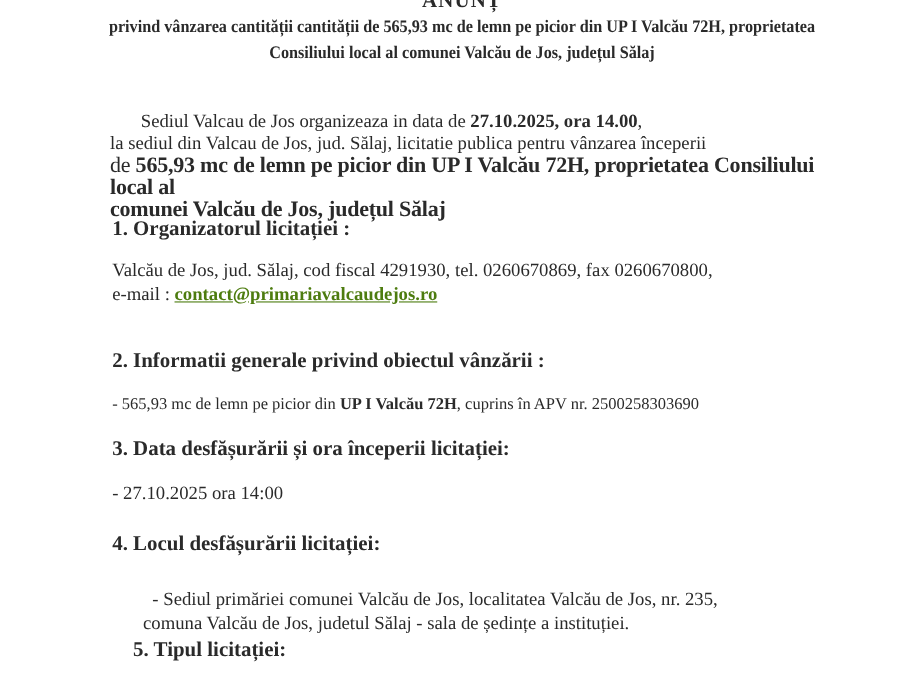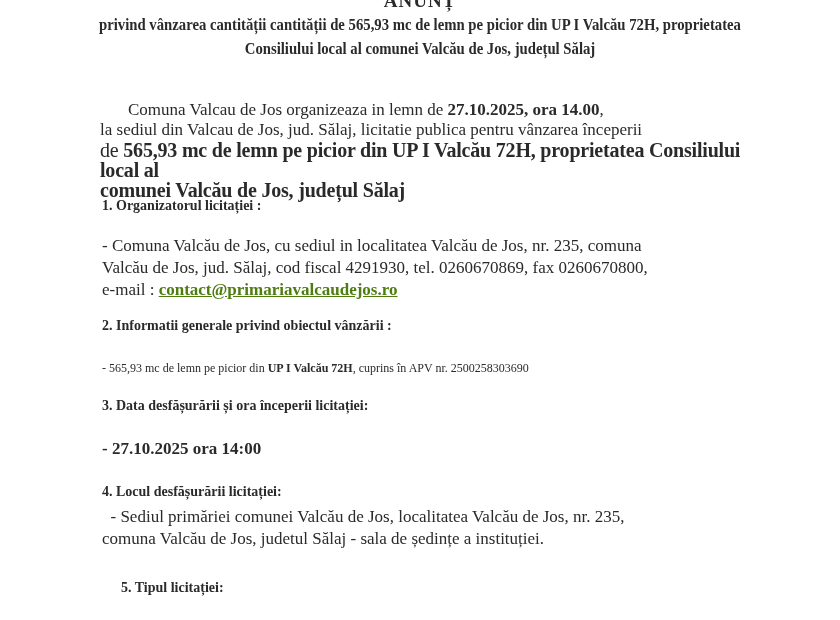--- a/index.html
+++ b/index.html
@@ -17,70 +17,69 @@
     font-weight: bold; font-size: 16px; line-height: 24px; top: 13px;
     transform: scaleX(0.92); transform-origin: center;
   }
   .para {
     position: absolute; left: 100px; width: 680px;
     font-size: 17px; line-height: 20px;
   }
   .para b { font-weight: bold; }
   .cond { font-size: 20px; letter-spacing: -0.2px; }
   .heading {
-    position: absolute; left: 102px; font-weight: bold; font-size: 14px;
+    position: absolute; left: 102px; font-weight: bold; font-size: 19px;
   }
   .item {
     position: absolute; left: 102px; width: 680px; font-size: 17px; line-height: 22px;
   }
-  .small { font-size: 12px; }
+  .small { font-size: 15px; }
   .email { text-decoration: underline; color: #4d7c0f; font-weight: bold; }
 </style>
 </head>
 <body>
 
 <div class="page">
 
   <div class="title">ANUNȚ</div>
   <div class="subtitle">
     <div>privind  vânzarea cantității cantității de 565,93 mc de lemn pe picior din UP I Valcău 72H,  proprietatea</div>
     <div>Consiliului local al  comunei Valcău de Jos, județul Sălaj</div>
   </div>
 
   <div class="para" style="top:100px;">
     <div style="padding-left:28px;">
-      <span>Comuna Valcau de Jos organizeaza in lemn de </span><b>27.10.2025, ora  14.00</b><span>,</span>
+      <span>Sediul Valcau de Jos organizeaza in data de </span><b>27.10.2025, ora  14.00</b><span>,</span>
     </div>
     <div>la sediul din Valcau de Jos, jud. Sălaj, licitatie publica pentru vânzarea începerii</div>
     <div class="cond">
       <span>de </span><b>565,93 mc de lemn pe picior din UP I Valcău 72H,  proprietatea Consiliului local al</b>
     </div>
     <div class="cond"><b>comunei Valcău de Jos, județul Sălaj</b></div>
   </div>
 
   <div class="heading" style="top:198px;">1. Organizatorul licitației :</div>
   <div class="item" style="top:235px;">
-    <div>- Comuna Valcău de Jos, cu sediul in localitatea Valcău de Jos, nr. 235, comuna</div>
     <div>Valcău de Jos, jud. Sălaj, cod fiscal 4291930, tel. 0260670869, fax 0260670800,</div>
     <div>
       <span>e-mail : </span><a class="email">contact@primariavalcaudejos.ro</a>
     </div>
   </div>
 
   <div class="heading" style="top:318px;">2. Informatii generale privind obiectul vânzării :</div>
   <div class="item small" style="top:357px;">
     <span>- 565,93 mc de lemn pe picior din </span><b>UP I Valcău 72H</b><span>, cuprins în APV nr. 2500258303690</span>
   </div>
 
   <div class="heading" style="top:398px;">3.  Data desfășurării și ora începerii licitației:</div>
-  <div class="item" style="top:438px; font-weight:bold;">
+  <div class="item" style="top:438px; font-weight:normal;">
     <span>- 27.10.2025</span><span> ora 14:00</span>
   </div>
 
   <div class="heading" style="top:484px;">4. Locul desfășurării licitației:</div>
-  <div class="item" style="top:506px;">
+  <div class="item" style="top:534px;margin-left:28px;">
     <div style="white-space:pre;">  - Sediul primăriei comunei Valcău de Jos, localitatea Valcău de Jos, nr. 235,</div>
     <div>comuna Valcău de Jos, judetul Sălaj - sala de ședințe a instituției.</div>
   </div>
 
   <div class="heading" style="top:580px;margin-left:19px;">5. Tipul licitației:</div>
 
 </div>
 
 </body></html>

